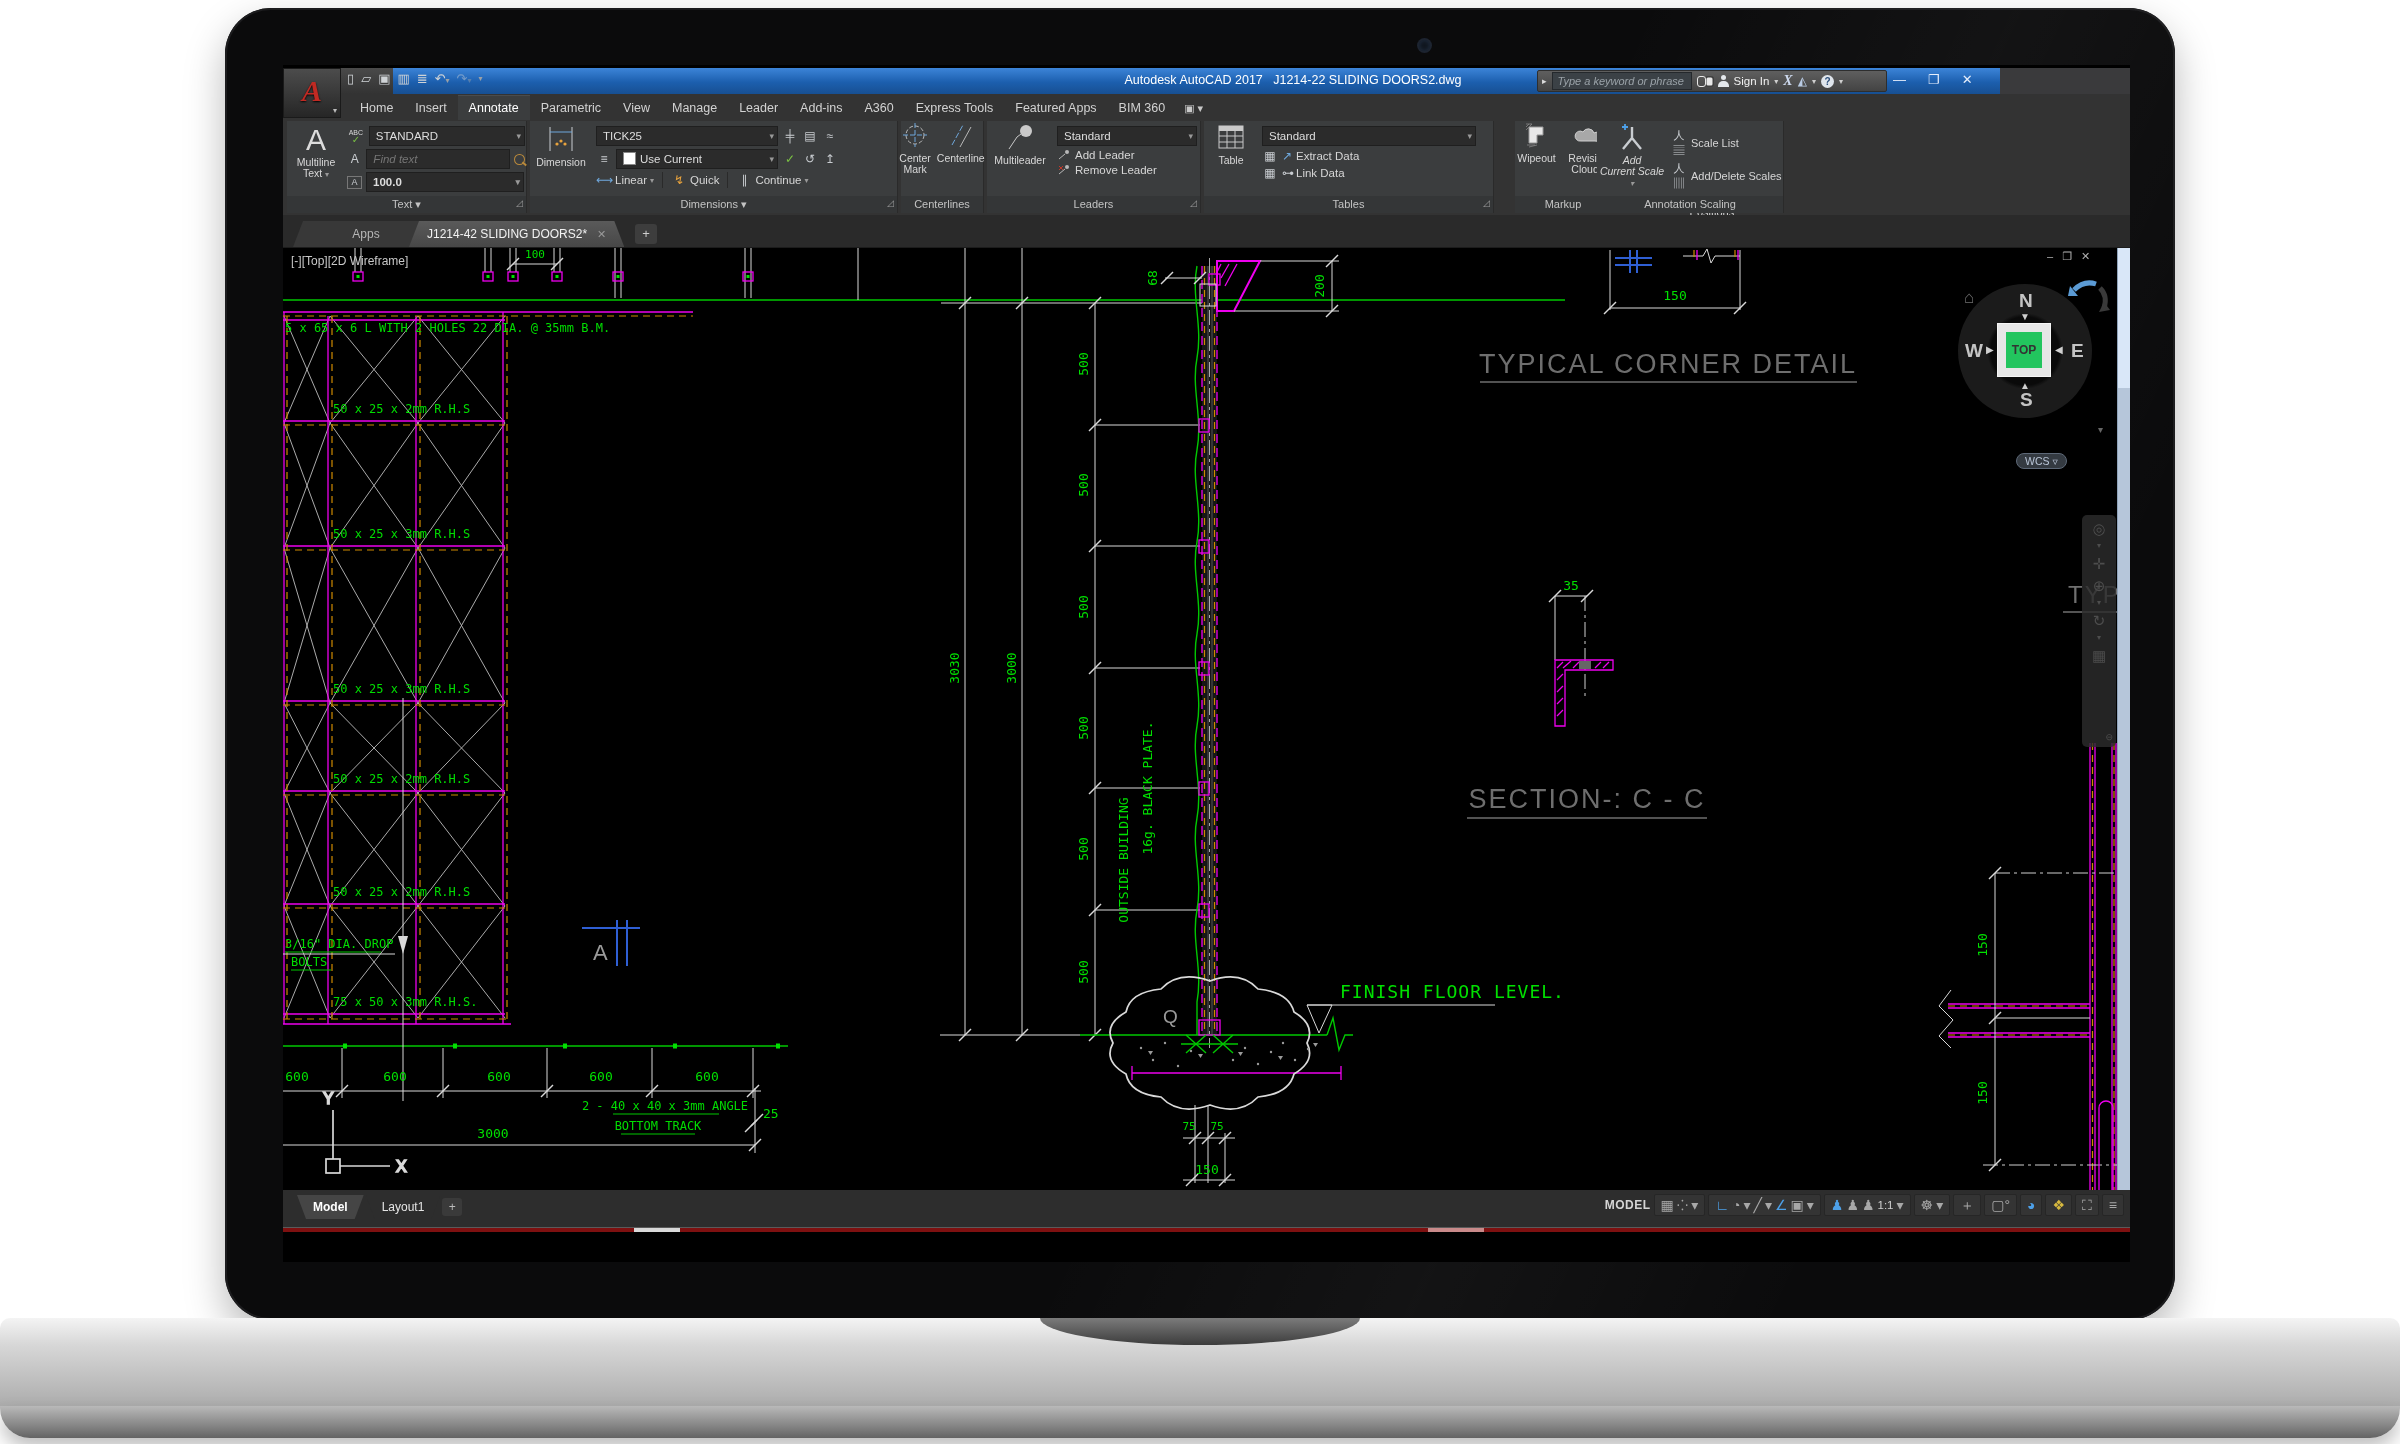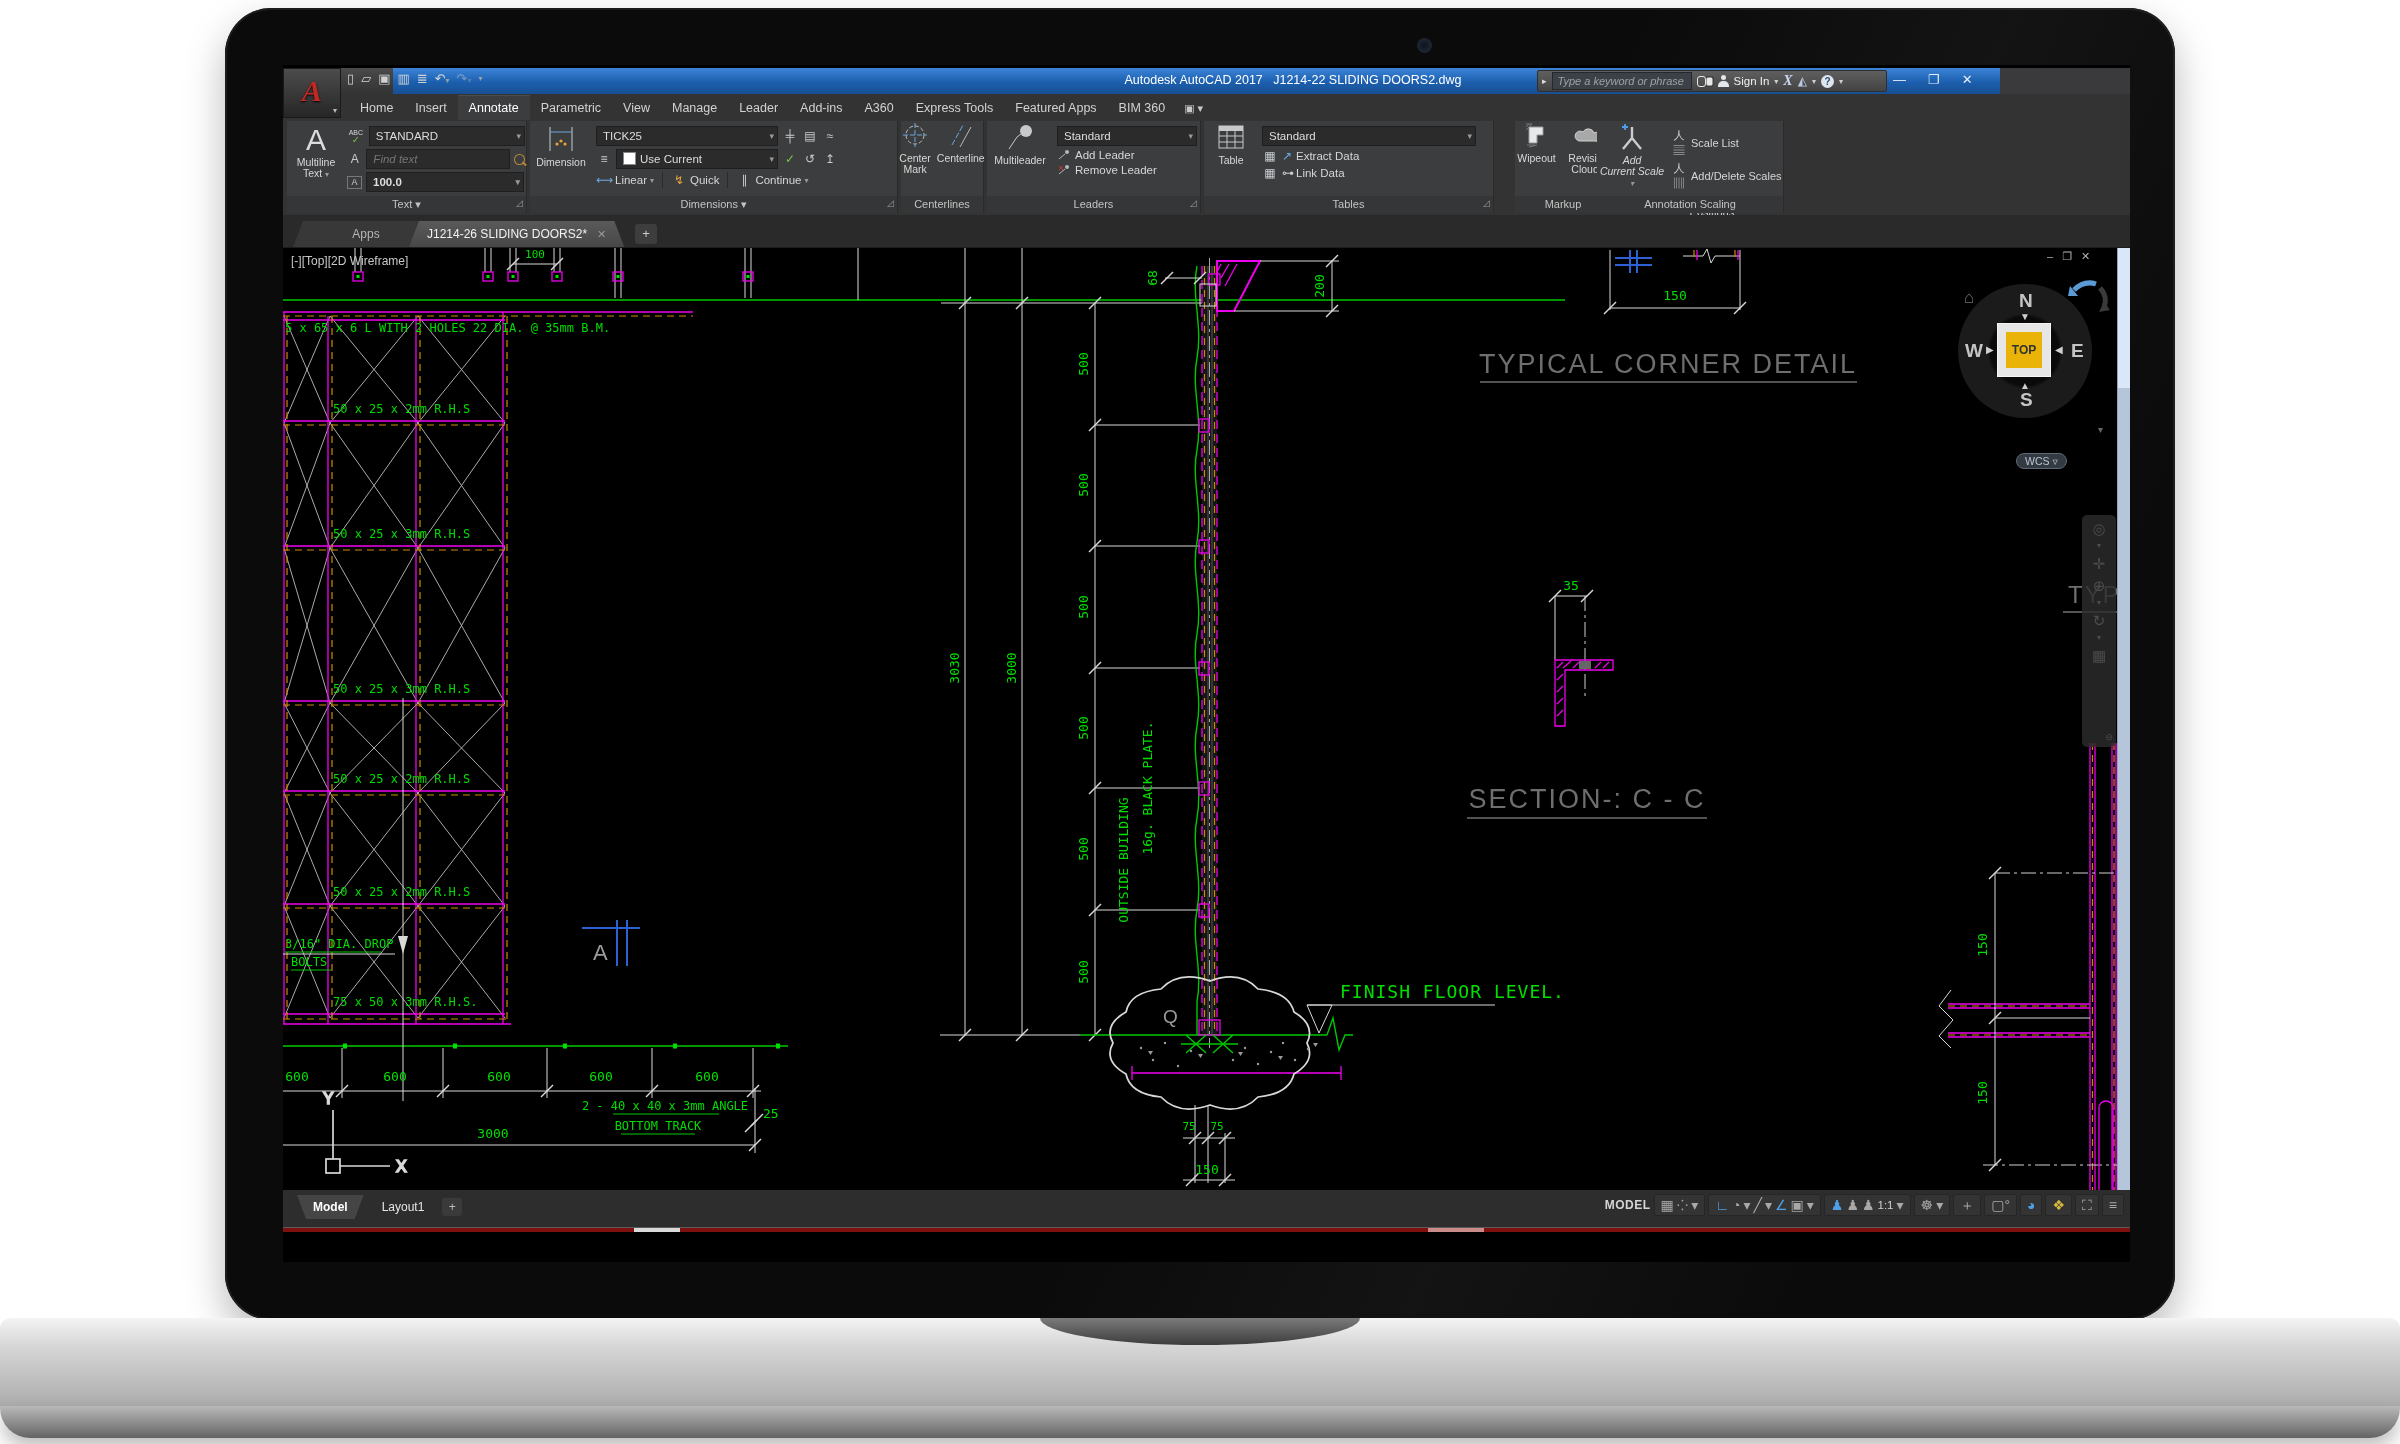--- a/index.html
+++ b/index.html
@@ -95,21 +95,21 @@
   #vplabel{position:absolute;left:8px;top:6px;color:#c8c8c8;font-size:12px;}
   #vpctrl{position:absolute;left:1764px;top:2px;color:#b0b0b0;font-size:11px;display:flex;gap:9px;}
   #vscroll{position:absolute;left:1834px;top:183px;width:13px;height:942px;
     background:linear-gradient(#d9e7f8 0 140px,#b6c6da 140px);border-left:1px solid #8fa3ba;box-sizing:border-box;}
   
   #vcube{position:absolute;left:1675px;top:36px;width:134px;height:134px;}
   #vc-ring{position:absolute;left:0;top:0;width:134px;height:134px;border-radius:50%;
     background:radial-gradient(circle,#0a0a0a 36%,#1b1b1b 40% 80%,#0d0d0d 82%);}
   .vc-l{position:absolute;color:#c4c4c4;font-weight:700;font-size:19px;}
   #vc-face{position:absolute;left:39px;top:39px;width:54px;height:54px;background:#e6e6e6;border:1px solid #f5f5f5;box-sizing:border-box;}
-  #vc-top{position:absolute;left:8px;top:8px;right:8px;bottom:8px;background:#eab308;color:#333;
+  #vc-top{position:absolute;left:8px;top:8px;right:8px;bottom:8px;background:#22c55e;color:#333;
     font:700 12px "Liberation Sans";display:flex;align-items:center;justify-content:center;}
   .vc-ar{position:absolute;color:#cfcfcf;font-size:10px;}
   #vc-home{position:absolute;left:6px;top:4px;color:#6f6f6f;font-size:17px;}
   #vc-wcs{position:absolute;left:58px;top:169px;background:#343a41;border:1px solid #5d6877;border-radius:8px;
     color:#b9c5d7;font-size:10.5px;padding:1px 8px;}
   #vc-caret{position:absolute;left:140px;top:140px;color:#666;font-size:10px;}
   
   #navbar{position:absolute;left:1799px;top:267px;width:34px;height:232px;background:rgba(44,44,44,.82);
     border-radius:5px;display:flex;flex-direction:column;align-items:center;padding-top:6px;box-sizing:border-box;gap:7px;}
   #navbar span{color:#4d4d4d;font-size:15px;line-height:15px;}
@@ -418,21 +418,21 @@
               <span>Sync Scale Positions</span>
             </div>
         </div>
       </div>
       <div class="ptitle"><span>Annotation Scaling</span></div>
     </div>
   </div>
 
   <div id="filetabs">
     <div class="ftab" style="left:10px;width:110px;text-align:center;"><span>Apps</span></div>
-    <div class="ftab active" style="left:126px;"><span>J1214-26 SLIDING DOORS2*</span><span class="cls">✕</span></div>
+    <div class="ftab active" style="left:126px;"><span>J1214-42 SLIDING DOORS2*</span><span class="cls">✕</span></div>
     <div class="ftab-new" style="left:352px;">+</div>
   </div>
 
   <div id="drawing">
     <svg width="1834" height="942" viewBox="0 0 1834 942">
       <defs>
           <path id="tk" d="M-6 6 L6 -6"></path>
         </defs>
 
       <g>

